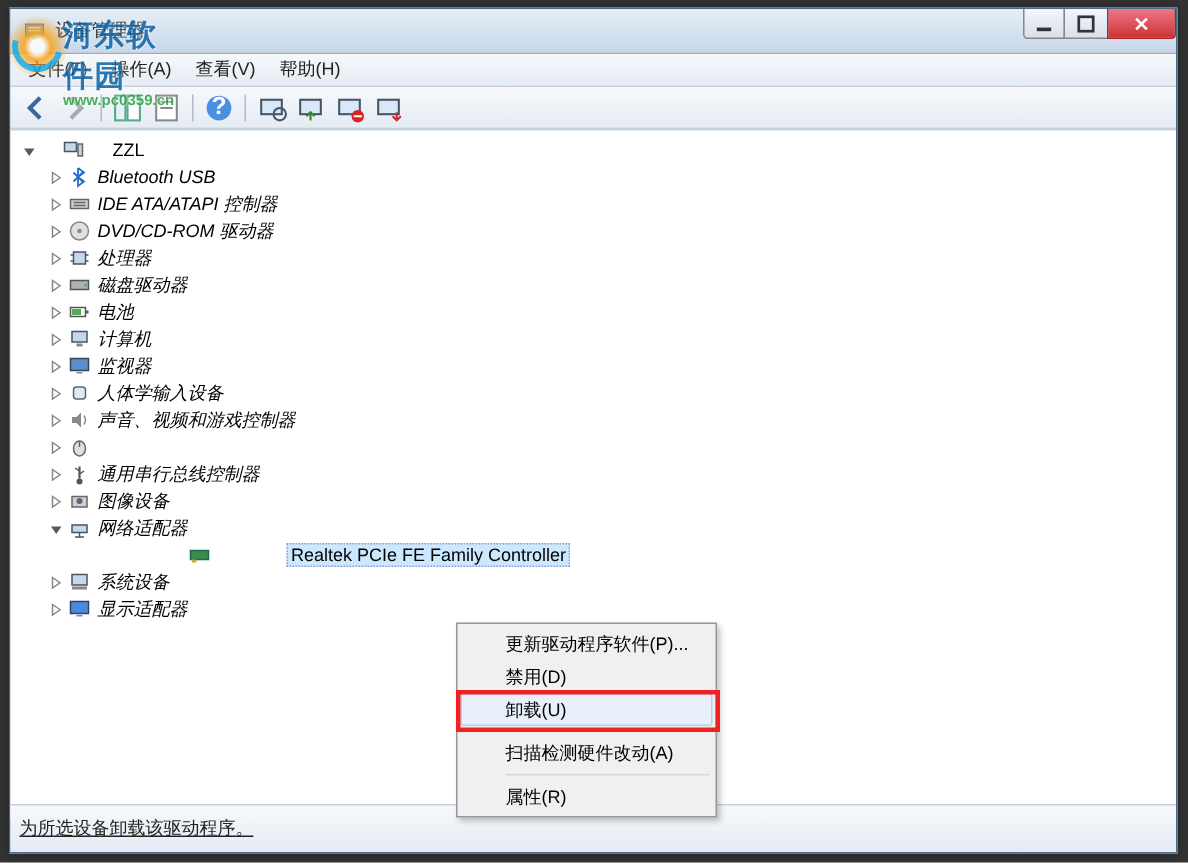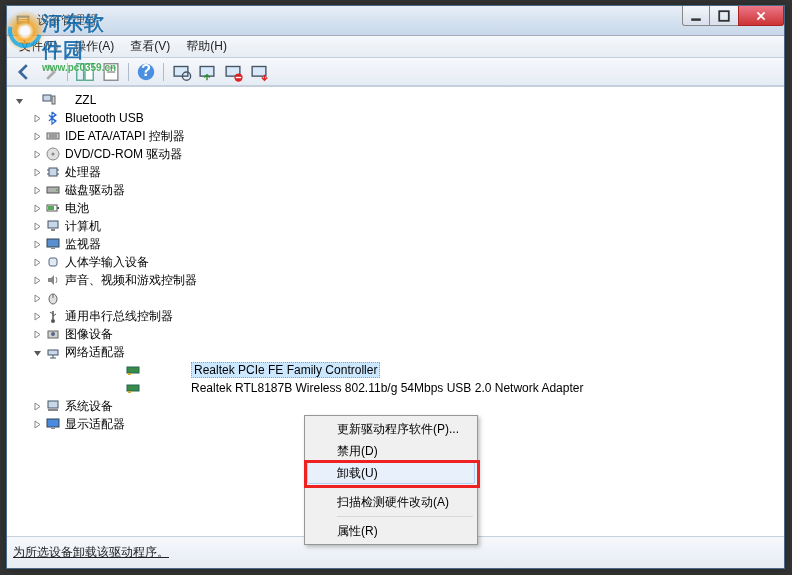--- a/index.html
+++ b/index.html
@@ -20,21 +20,21 @@
 .tool-sep { width: 1px; height: 18px; background: #b0bccc; margin: 0 2px; }
 .content { position: absolute; top: 80px; left: 0; right: 0; bottom: 22px; background: #fff; overflow: auto; border-top: 1px solid #c6d0dc; }
 .tree { padding: 4px 2px; }
 .tree-node { display: flex; align-items: center; height: 18px; white-space: nowrap; cursor: default; }
 .expander { width: 12px; height: 12px; display: flex; align-items: center; justify-content: center; margin-right: 2px; }
 .expander svg { width: 9px; height: 9px; }
 .node-icon { width: 16px; height: 16px; margin-right: 4px; display: flex; align-items: center; justify-content: center; }
 .node-label { color: #000; }
 .node-label.selected { background: #cce8ff; border: 1px dotted #99c; padding: 0 2px; }
 .level0 { padding-left: 4px; gap: 14px; }
-.level1 { padding-left: 22px; }
+.level1 { padding-left: 22px; font-style: italic; }
 .level2 { padding-left: 56px; gap: 46px; }
 .context-menu { position: absolute; left: 304px; top: 415px; width: 174px; background: #f0f0f0; border: 1px solid #979797; box-shadow: 2px 2px 4px rgba(0,0,0,0.25); padding: 2px; z-index: 100; }
 .ctx-item { height: 22px; display: flex; align-items: center; padding-left: 30px; cursor: default; position: relative; }
 .ctx-item.hover { background: #e8f0fc; border: 1px solid #aecff7; border-radius: 2px; padding-left: 29px; }
 .ctx-sep { height: 1px; background: #d7d7d7; margin: 3px 2px 3px 30px; }
 .highlight-box { position: absolute; border: 3px solid #e22; pointer-events: none; left: 304px; top: 460px; width: 176px; height: 28px; z-index: 101; }
 .statusbar { position: absolute; bottom: 0; left: 0; right: 0; height: 32px; background: linear-gradient(to bottom, #f6f8fb, #e6ecf4); border-top: 1px solid #c6d0dc; display: flex; align-items: center; padding-left: 6px; color: #222; text-decoration: underline; }
 .watermark { position: absolute; left: 4px; top: 10px; z-index: 200; pointer-events: none; opacity: 0.85; }
 .watermark .logo-circle { width: 42px; height: 42px; border-radius: 50%; background: radial-gradient(circle, #fff 15%, #f7a31a 30%, transparent 70%); position: relative; display: inline-block; vertical-align: middle; }
 .watermark .logo-circle:before { content:""; position:absolute; inset:4px; border: 4px solid #1ba7e0; border-top-color: transparent; border-right-color: transparent; border-radius:50%; transform: rotate(-30deg); }
@@ -362,30 +362,20 @@
         <div class="tree-node level2">
           <span class="expander"></span>
           <span class="node-icon">
             <svg viewBox="0 0 16 16">
               <rect x="2" y="5" width="12" height="6" fill="#3a8a4a" stroke="#265"></rect>
               <rect x="3" y="11" width="3" height="2" fill="#ca3"></rect>
             </svg>
           </span>
           <span class="node-label selected">Realtek PCIe FE Family Controller</span>
         </div>
-        <div class="tree-node level2">
-          <span class="expander"></span>
-          <span class="node-icon">
-            <svg viewBox="0 0 16 16">
-              <rect x="2" y="5" width="12" height="6" fill="#3a8a4a" stroke="#265"></rect>
-              <rect x="3" y="11" width="3" height="2" fill="#ca3"></rect>
-            </svg>
-          </span>
-          <span class="node-label">Realtek RTL8187B Wireless 802.11b/g 54Mbps USB 2.0 Network Adapter</span>
-        </div>
         <div class="tree-node level1">
           <span class="expander">
             <svg viewBox="0 0 9 9">
               <path d="M2 1 L7 4.5 L2 8 Z" fill="#fff" stroke="#888"></path>
             </svg>
           </span>
           <span class="node-icon">
             <svg viewBox="0 0 16 16">
               <rect x="3" y="3" width="10" height="7" fill="#c8d8e8" stroke="#456"></rect>
               <rect x="3" y="11" width="10" height="2" fill="#888"></rect>

